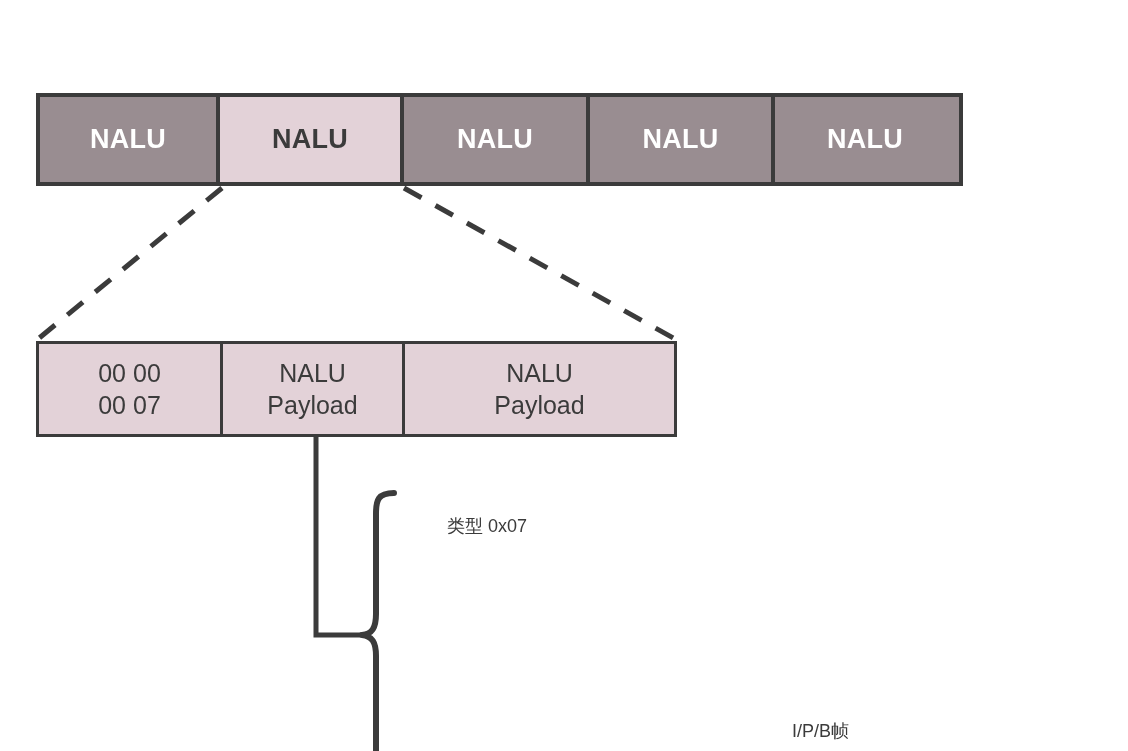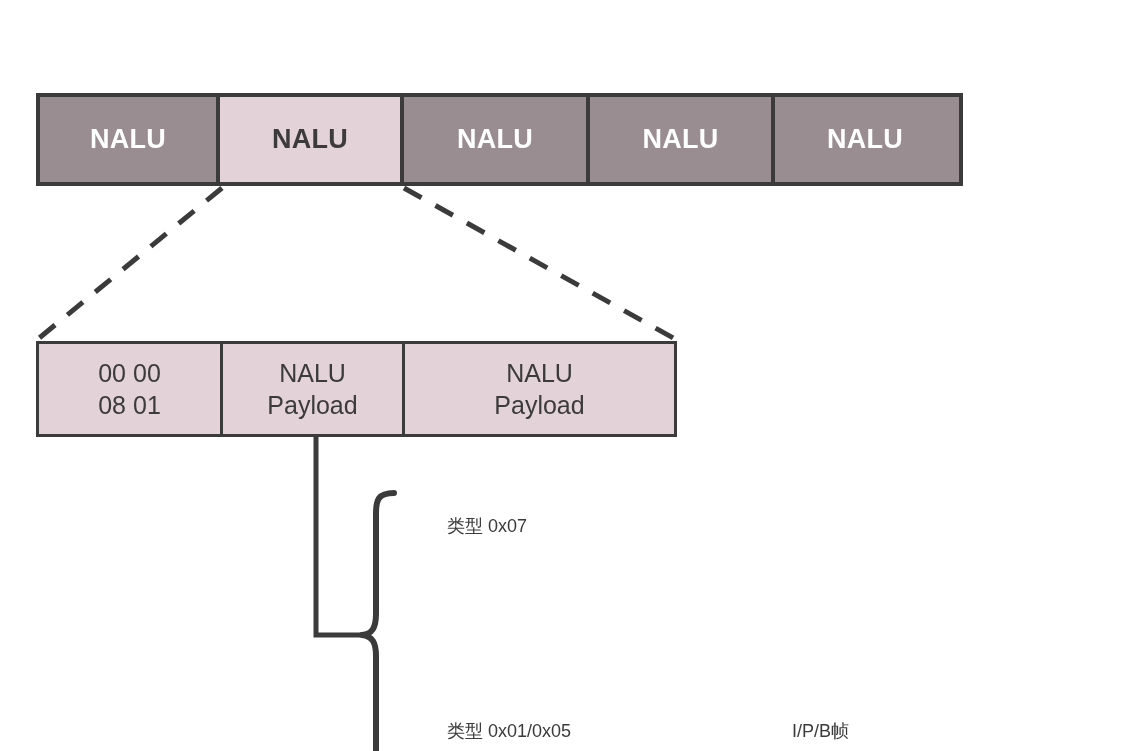--- a/index.html
+++ b/index.html
@@ -151,31 +151,30 @@
              L 376 566
              C 376 580 372 586 362 587
              C 372 588 376 594 376 608
              L 376 706
              C 376 720 378 727 394 727" stroke="#3b3b3b" stroke-width="6" fill="none" stroke-linecap="round" stroke-linejoin="round"></path>
   </svg>
 
   <div class="expand-row">
     <div class="expand-cell e-c1">
       <span class="line">00 00</span>
-      <span class="line">08 01</span>
+      <span class="line">00 07</span>
     </div>
     <div class="expand-cell e-c2">
       <span class="line">NALU</span>
       <span class="line">Payload</span>
     </div>
     <div class="expand-cell e-c3">
       <span class="line">NALU</span>
       <span class="line">Payload</span>
     </div>
   </div>
 
   <div class="legend-item legend-type row-y1">类型 0x07</div>
 
 
-  <div class="legend-item legend-type row-y3">类型 0x01/0x05</div>
   <div class="legend-item legend-desc row-y3">I/P/B帧</div>
 
 </div>
 
 </body></html>

